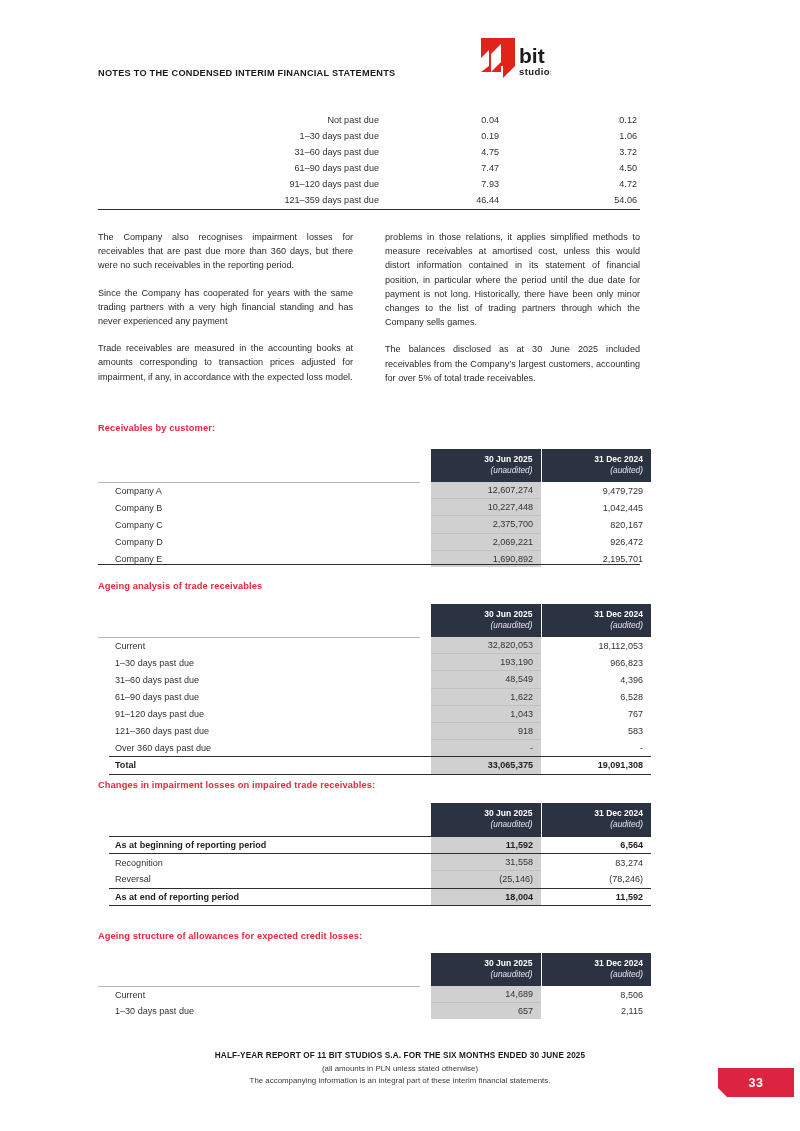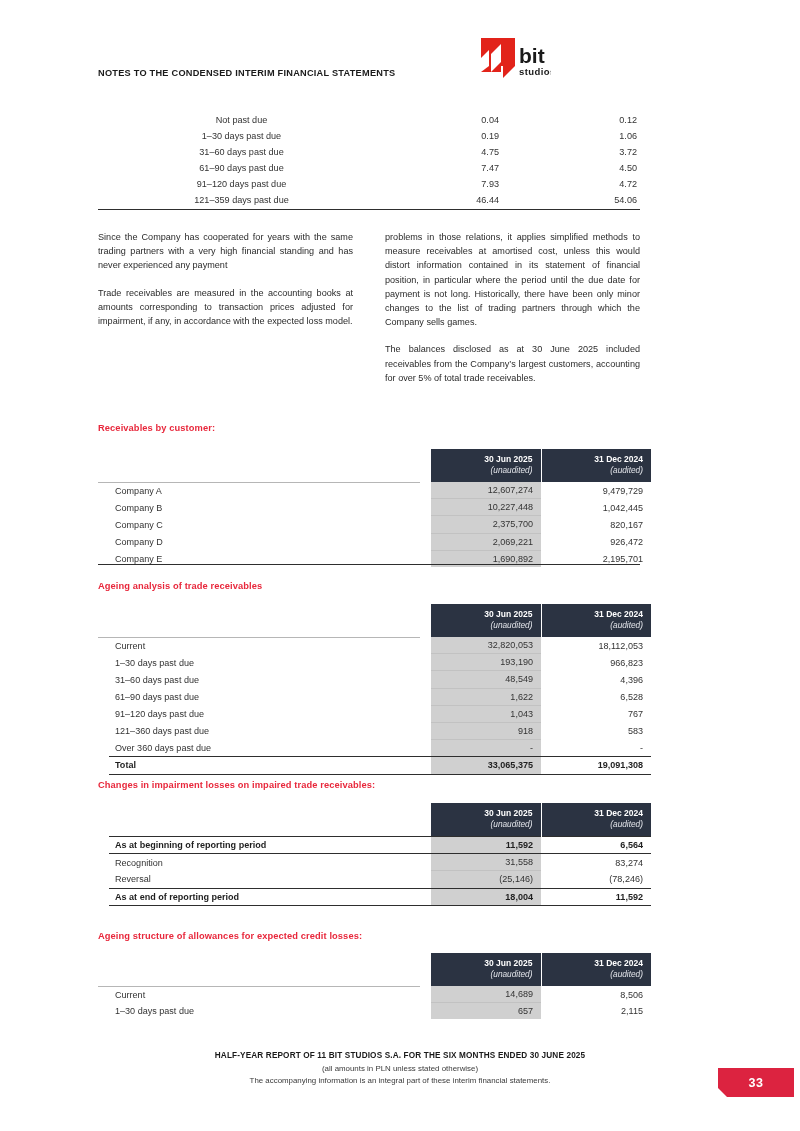--- a/index.html
+++ b/index.html
@@ -61,21 +61,21 @@
   .top-table table {
     width: 100%;
     border-collapse: collapse;
   }
   .top-table td {
     font-size: 9.1px;
     color: #333333;
     padding: 2.9px 0 3.1px 0;
     vertical-align: bottom;
   }
-  .top-table td.lbl { text-align: center; padding-left: 6px; margin-top: 15px; }
+  .top-table td.lbl { text-align: right; padding-left: 6px; margin-top: 15px; }
   .top-table td.v1 { text-align: right; width: 120px; padding-right: 18px; }
   .top-table td.v2 { text-align: right; width: 120px; padding-right: 3px; }
   .top-table .rule {
     border-top: 1.4px solid #2e2e2e;
     margin-top: 1px;
   }
 
   
   .prose {
     position: absolute;
@@ -285,20 +285,21 @@
           <td class="v1">46.44</td>
           <td class="v2">54.06</td>
         </tr>
       </tbody>
     </table>
     <div class="rule"></div>
   </div>
 
   <div class="prose">
     <div class="col">
+      <p>The Company also recognises impairment losses for receivables that are past due more than 360 days, but there were no such receivables in the reporting period.</p>
       <p>Since the Company has cooperated for years with the same trading partners with a very high financial standing and has never experienced any payment</p>
       <p>Trade receivables are measured in the accounting books at amounts corresponding to transaction prices adjusted for impairment, if any, in accordance with the expected loss model.</p>
     </div>
     <div class="col">
       <p>problems in those relations, it applies simplified methods to measure receivables at amortised cost, unless this would distort information contained in its statement of financial position, in particular where the period until the due date for payment is not long. Historically, there have been only minor changes to the list of trading partners through which the Company sells games.</p>
       <p>The balances disclosed as at 30 June 2025 included receivables from the Company’s largest customers, accounting for over 5% of total trade receivables.</p>
     </div>
   </div>
 
   <div class="sec-head" style="top:423px;">Receivables by customer:</div>

